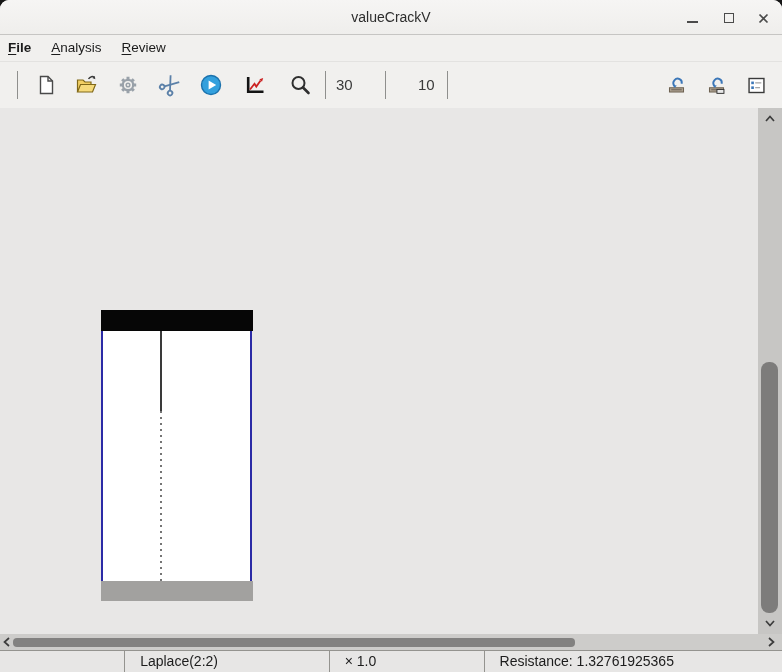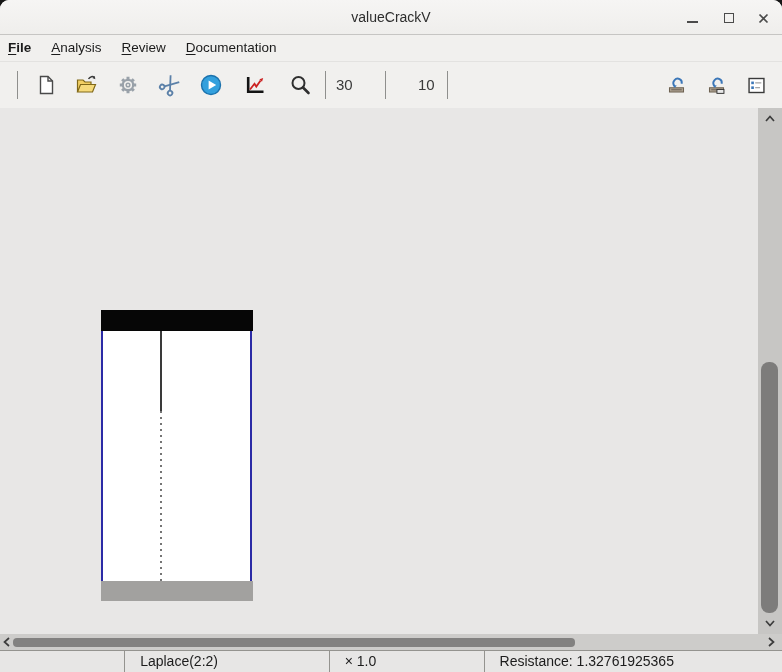--- a/index.html
+++ b/index.html
@@ -99,21 +99,20 @@
       <svg width="11" height="11" viewBox="0 0 11 11">
           <path d="M1.5 1.5 L9.5 9.5 M9.5 1.5 L1.5 9.5" stroke="#4b4b4b" stroke-width="1.7"></path>
         </svg>
     </span>
   </div>
 
   <div class="menubar">
     <span class="menu-item"><span class="mn">F</span><span>ile</span></span>
     <span class="menu-item"><span class="mn">A</span><span>nalysis</span></span>
     <span class="menu-item"><span class="mn">R</span><span>eview</span></span>
-    <span class="menu-item"><span class="mn">D</span><span>ocumentation</span></span>
   </div>
 
   <div class="toolbar">
     <span class="tsep" style="left:17px"></span>
 
     <svg class="ticon" style="left:34px" viewBox="0 0 24 24">
       <path d="M6.5 3.5 H14 L18.5 8 V20.5 H6.5 Z" fill="#ffffff" stroke="#4a4a4a" stroke-width="1.4"></path>
       <path d="M14 3.5 V8 H18.5" fill="none" stroke="#4a4a4a" stroke-width="1.4"></path>
     </svg>
 

